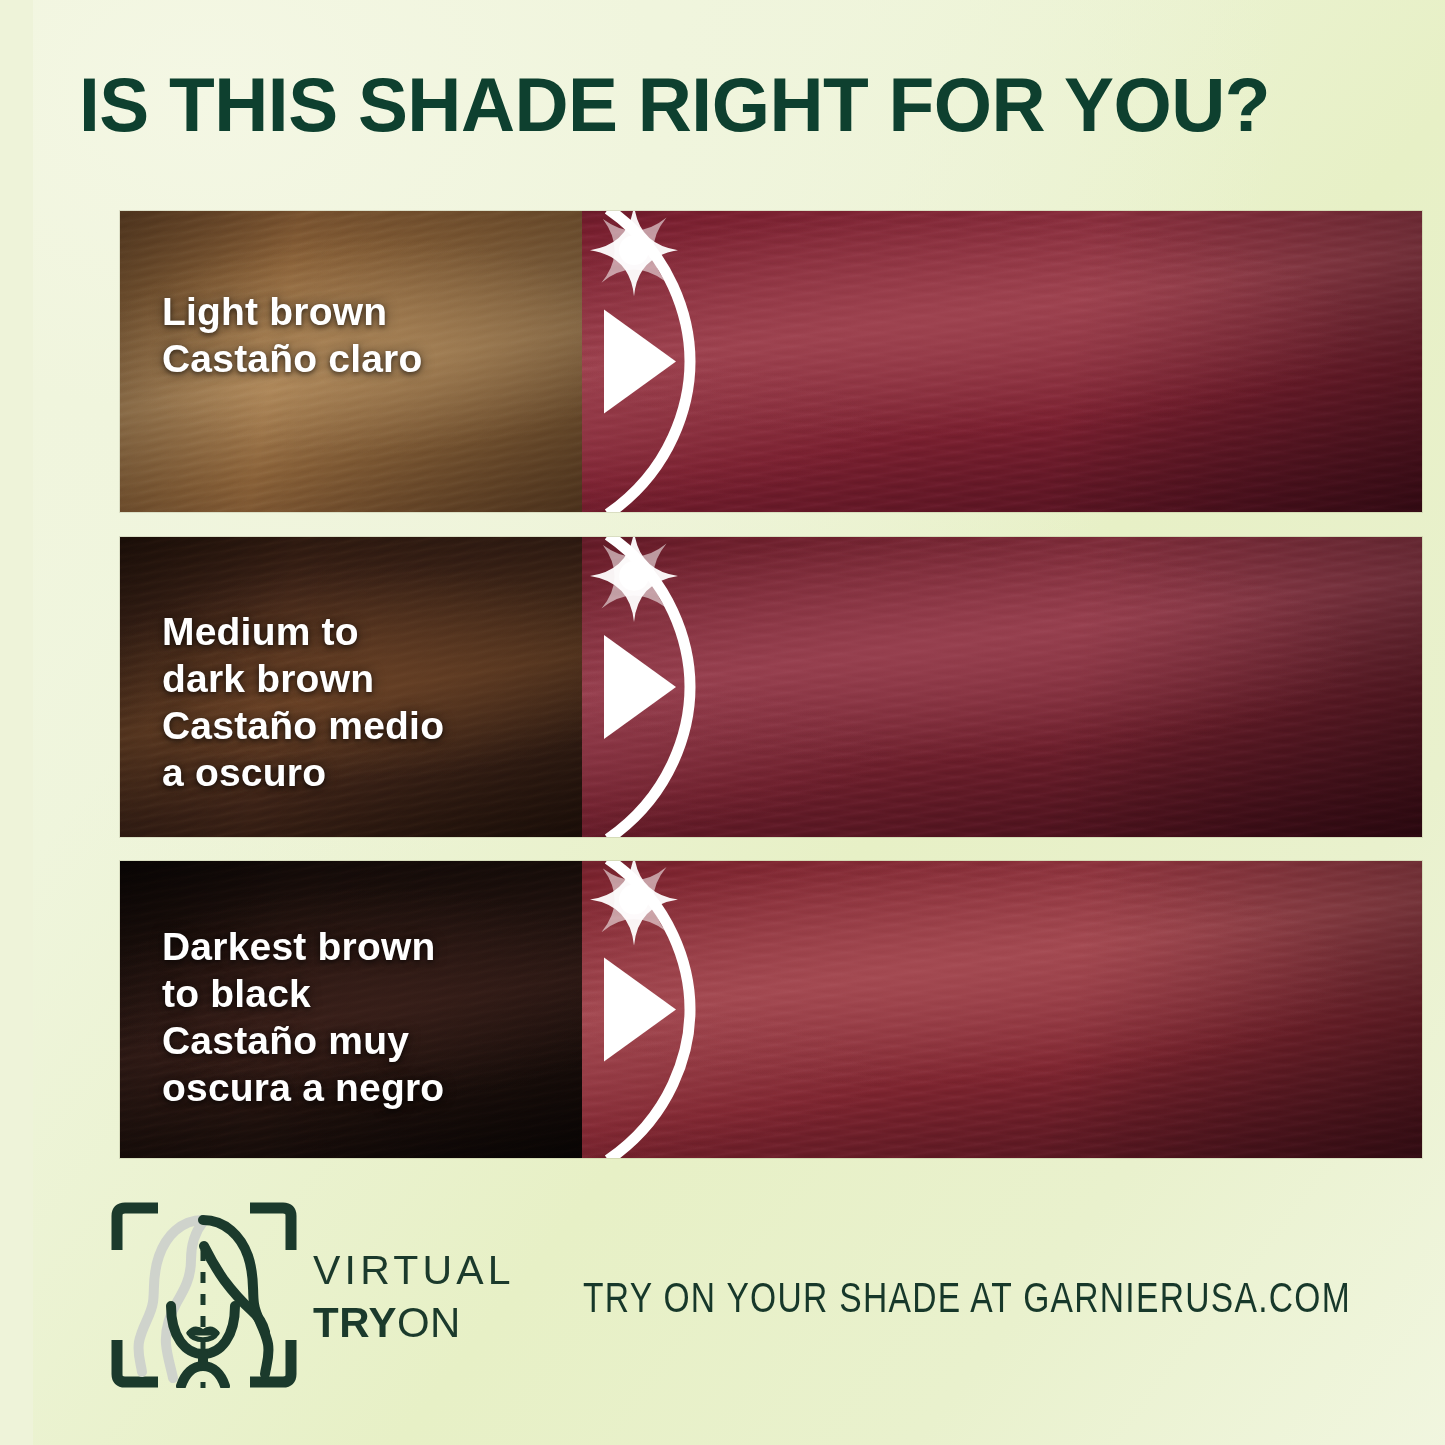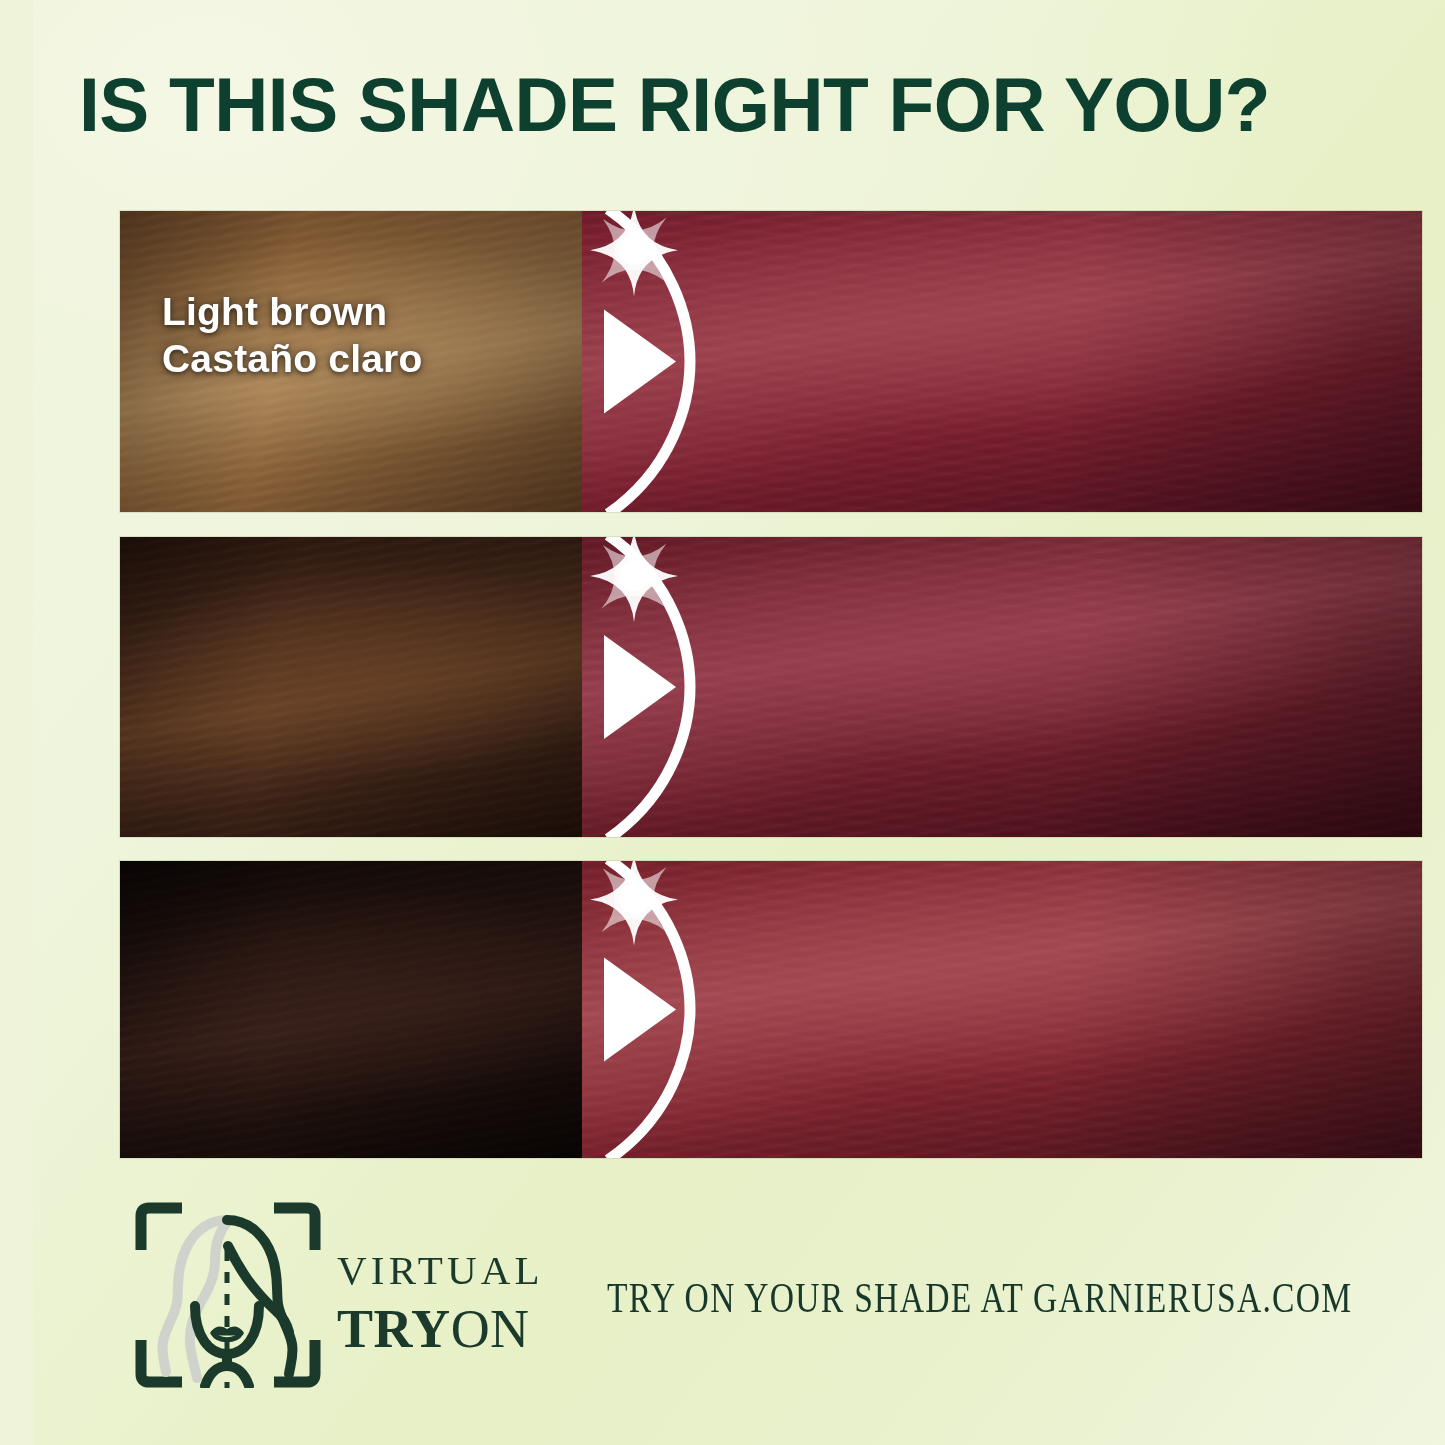--- a/index.html
+++ b/index.html
@@ -141,25 +141,24 @@
     white-space: pre-line;
     z-index: 6;
   }
   #label0 { top: 77px; }
   #label1 { top: 71px; }
   #label2 { top: 62px; }
 
   
   .footer {
     position: absolute;
-    left: 96px;
+    left: 72px;
     top: 1198px;
     width: 1290px;
     height: 200px;
-    font-family: Liberation Serif, serif;
   }
   .vto-logo {
     position: absolute;
     left: 0;
     top: 0;
     width: 440px;
     height: 195px;
   }
   .vto-mark {
     position: absolute;
@@ -177,21 +176,21 @@
   }
   .vto-virtual {
     font-size: 41px;
     font-weight: 300;
     letter-spacing: 4.2px;
     display: block;
   }
   .vto-tryon {
     display: block;
     margin-top: 11px;
-    font-size: 54px;
+    font-size: 42px;
     letter-spacing: 0.5px;
   }
   .vto-try { font-weight: 700; }
   .vto-on  { font-weight: 400; }
 
   .tagline {
     position: absolute;
     left: 478px;
     top: 76px;
     color: #17382a;
@@ -256,20 +255,24 @@
           <clipPath id="curveclip1" clipPathUnits="objectBoundingBox"></clipPath>
         </defs>
         <path d="M 96 -2 C 160 42.00000000000001 178 108 178 150 C 178 192 160 258 96 302" fill="none" stroke="#ffffff" stroke-width="11"></path>
         <path d="M 164 150 L 92 98 L 92 202 Z" fill="#ffffff"></path>
         <g>
           <path d="M 122 -7 Q 126 33 166 39 Q 126 45 122 85 Q 118 45 78 39 Q 118 33 122 -7 Z" fill="#ffffff" opacity="0.55" transform="rotate(45 122 39) scale(1)"></path>
           <path d="M 122 -7 Q 126 33 166 39 Q 126 45 122 85 Q 118 45 78 39 Q 118 33 122 -7 Z" fill="#ffffff" opacity="0.95"></path>
           <circle cx="122" cy="39" r="15" fill="#ffffff" opacity="0.85"></circle>
         </g>
       </svg>
+    <div class="label" id="label1">Medium to
+dark brown
+Castaño medio
+a oscuro</div>
   </div>
 
   <div class="row" id="row2">
     <div class="half half-right" id="after2" style="background: linear-gradient(172deg, rgb(71, 17, 26) 0%, rgb(126, 37, 48) 18%, rgb(164, 74, 82) 46%, rgb(126, 37, 48) 70%, rgb(71, 17, 26) 100%);">
       <div class="strands a"></div>
       <div class="strands b"></div>
       <div class="sheen" id="sheen2" style="background: radial-gradient(620px 160px at 62% 38%, rgba(164, 74, 82, 0.55) 0%, rgba(0, 0, 0, 0) 70%), radial-gradient(520px 120px at 30% 72%, rgba(164, 74, 82, 0.38) 0%, rgba(0, 0, 0, 0) 72%), linear-gradient(100deg, rgba(0, 0, 0, 0.35) 0%, rgba(0, 0, 0, 0) 28%, rgba(0, 0, 0, 0) 72%, rgba(0, 0, 0, 0.32) 100%);"></div>
     </div>
     <div class="left-panel" id="before2" style="background: linear-gradient(170deg, rgb(11, 6, 5) 0%, rgb(29, 16, 12) 22%, rgb(58, 32, 26) 52%, rgb(29, 16, 12) 76%, rgb(11, 6, 5) 100%); clip-path: polygon(0% 0%, 105.63% 0%, 108.65% 3.85%, 111.34% 7.69%, 113.7% 11.54%, 115.76% 15.38%, 117.54% 19.23%, 119.04% 23.08%, 120.29% 26.92%, 121.3% 30.77%, 122.09% 34.62%, 122.68% 38.46%, 123.08% 42.31%, 123.3% 46.15%, 123.38% 50%, 123.3% 53.85%, 123.08% 57.69%, 122.68% 61.54%, 122.09% 65.38%, 121.3% 69.23%, 120.29% 73.08%, 119.04% 76.92%, 117.54% 80.77%, 115.76% 84.62%, 113.7% 88.46%, 111.34% 92.31%, 108.65% 96.15%, 105.63% 100%, 0% 100%);">
       <div class="strands a"></div>
@@ -281,20 +284,24 @@
           <clipPath id="curveclip2" clipPathUnits="objectBoundingBox"></clipPath>
         </defs>
         <path d="M 96 -2 C 160 41.580000000000005 178 106.92 178 148.5 C 178 190.08 160 255.42 96 299" fill="none" stroke="#ffffff" stroke-width="11"></path>
         <path d="M 164 148.5 L 92 96.5 L 92 200.5 Z" fill="#ffffff"></path>
         <g>
           <path d="M 122 -7.390000000000001 Q 126 32.61 166 38.61 Q 126 44.61 122 84.61 Q 118 44.61 78 38.61 Q 118 32.61 122 -7.390000000000001 Z" fill="#ffffff" opacity="0.55" transform="rotate(45 122 38.61) scale(1)"></path>
           <path d="M 122 -7.390000000000001 Q 126 32.61 166 38.61 Q 126 44.61 122 84.61 Q 118 44.61 78 38.61 Q 118 32.61 122 -7.390000000000001 Z" fill="#ffffff" opacity="0.95"></path>
           <circle cx="122" cy="38.61" r="15" fill="#ffffff" opacity="0.85"></circle>
         </g>
       </svg>
+    <div class="label" id="label2">Darkest brown
+to black
+Castaño muy
+oscura a negro</div>
   </div>
 
   <div class="footer">
 
     <div class="vto-logo">
       <svg class="vto-mark" viewBox="0 0 186 186">
 
         <g fill="none" stroke="#1b3a2c" stroke-width="11" stroke-linecap="butt">
           <path d="M6 48 L6 14 Q6 6 14 6 L47 6"></path>
           <path d="M139 6 L172 6 Q180 6 180 14 L180 48"></path>

